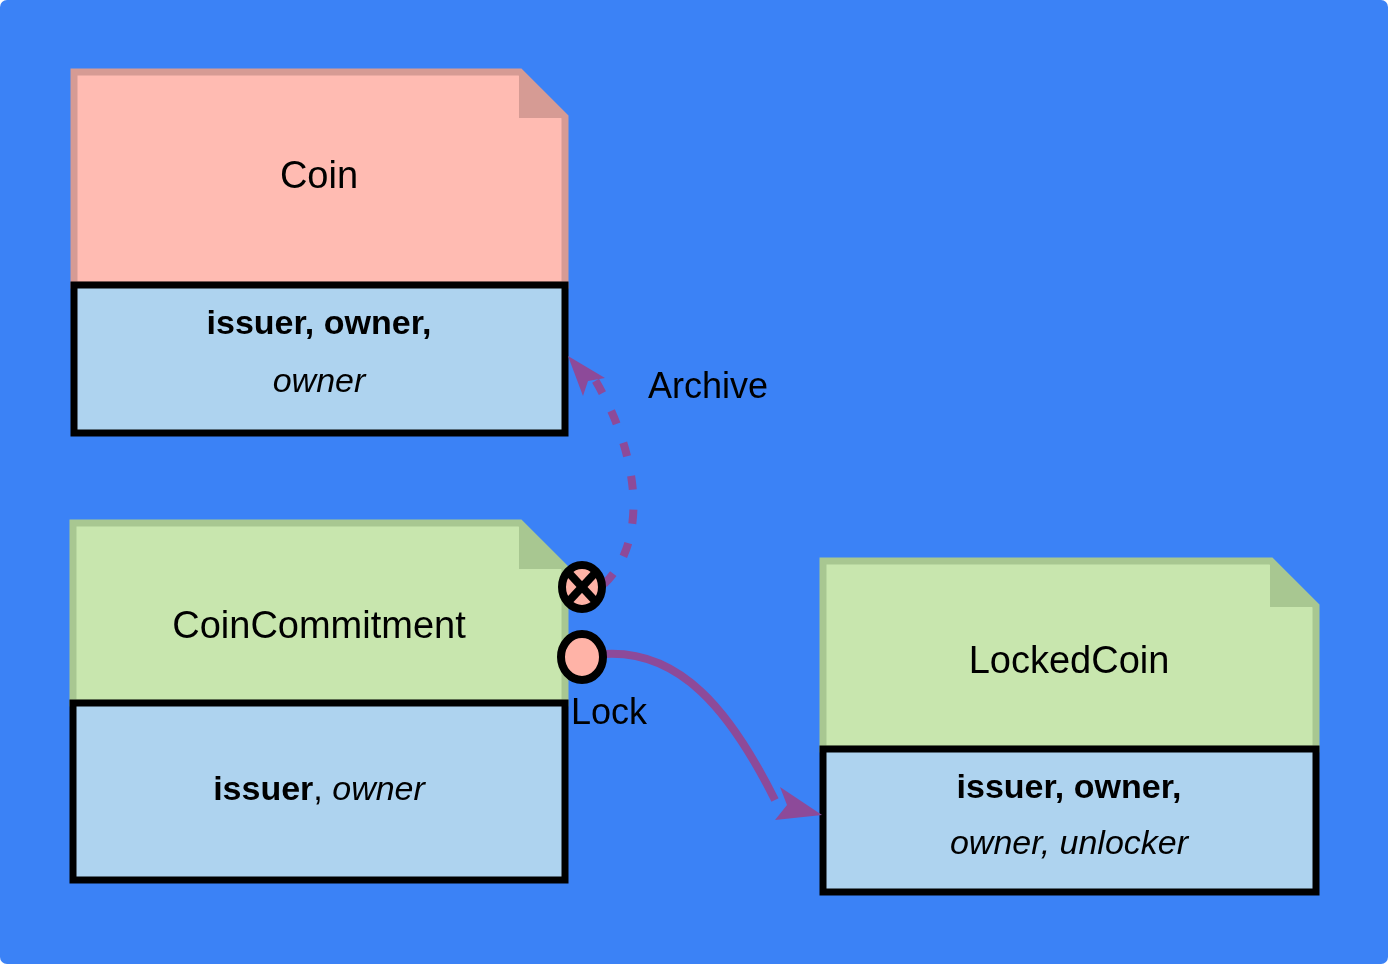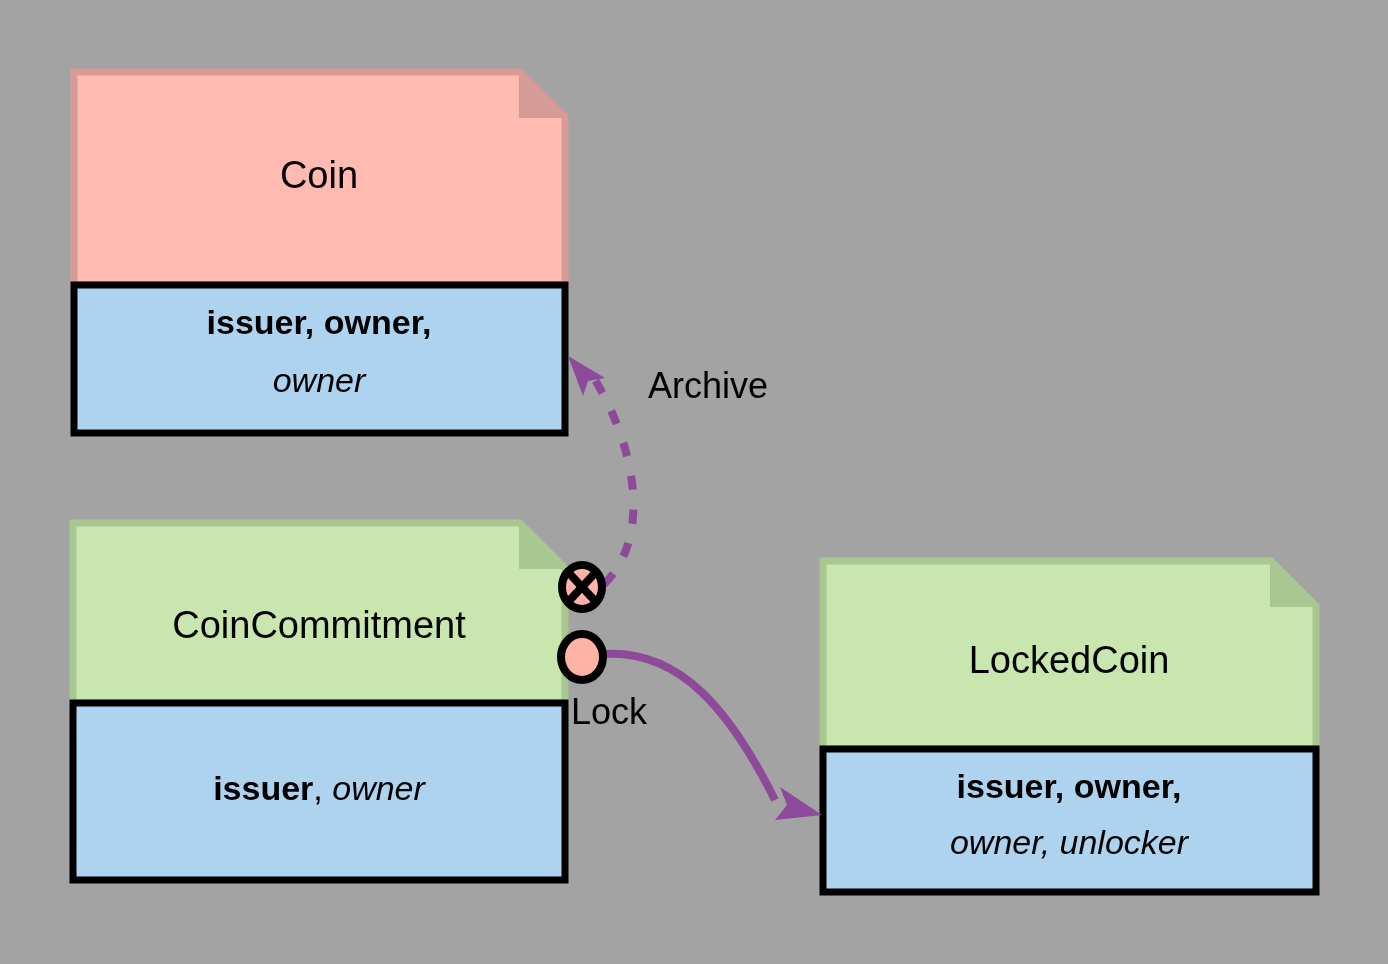--- a/index.html
+++ b/index.html
@@ -10,21 +10,22 @@
   body {
     width: 1388px;
     height: 964px;
     font-family: "Liberation Sans", sans-serif;
     overflow: hidden;
   }
   #diagram-root {
     position: relative;
     width: 1388px;
     height: 964px;
-    background: #a3a3a3;
+    background: #3b82f6;
+    border-radius: 7px;
   }
   svg#diagram-canvas {
     position: absolute;
     top: 0;
     left: 0;
     width: 1388px;
     height: 964px;
     display: block;
   }
   .node-title {

